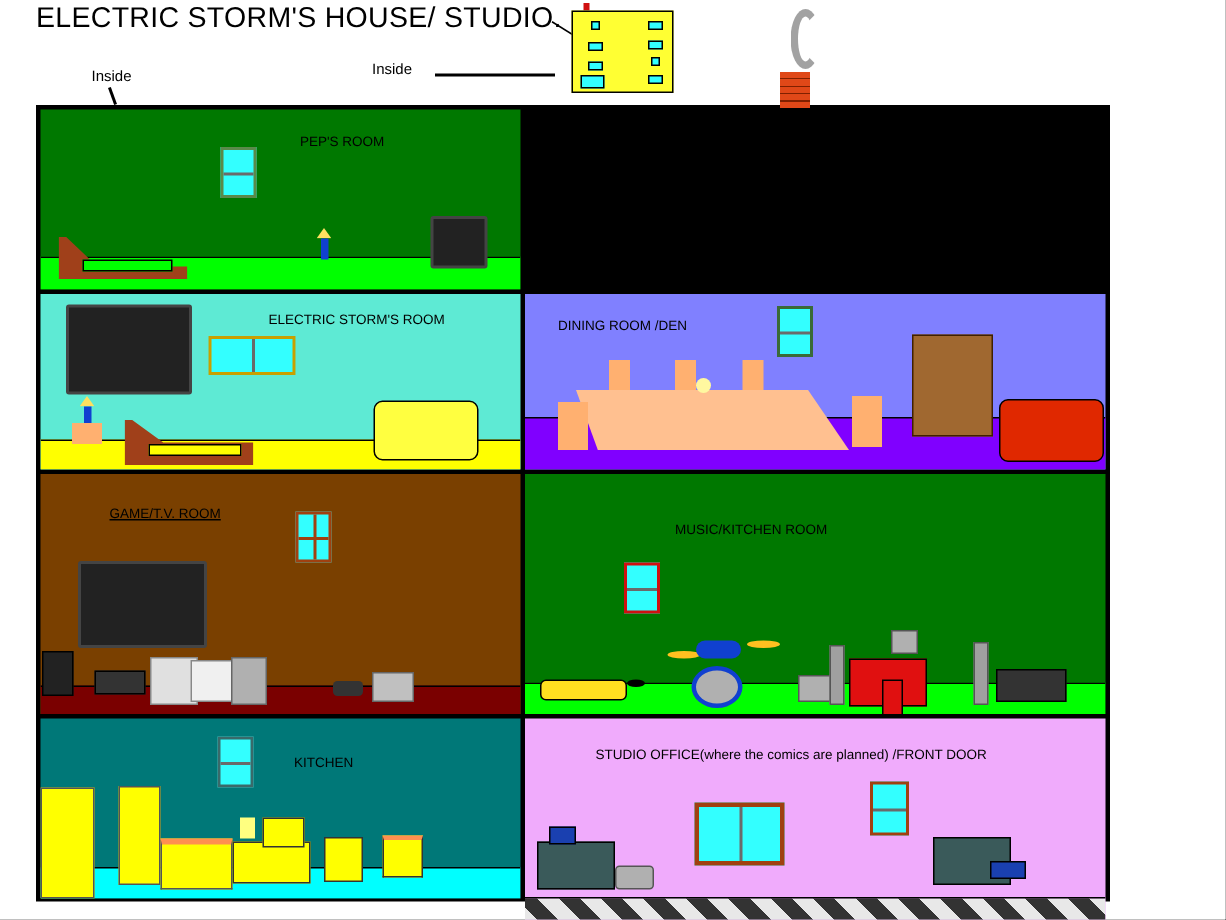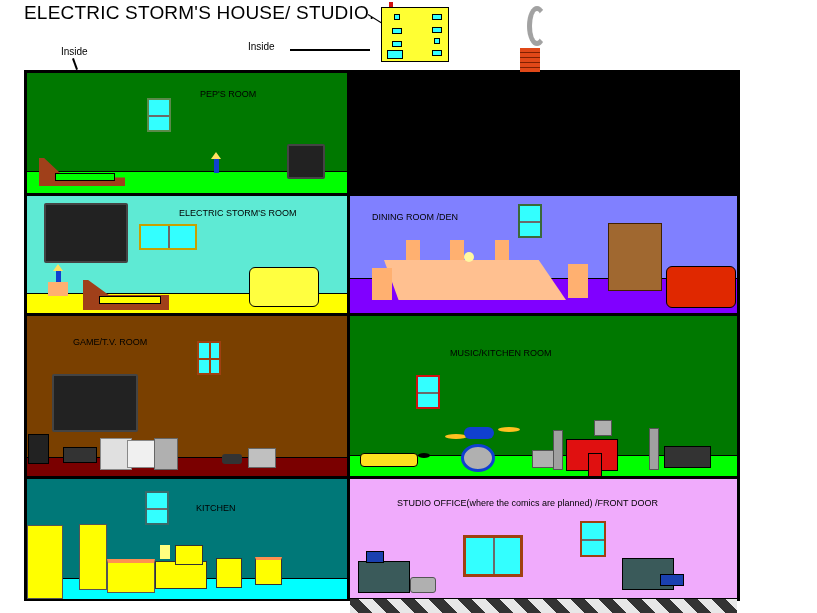--- a/index.html
+++ b/index.html
@@ -90,21 +90,21 @@
     <div class="abs" style="left:145px;top:44px;width:14px;height:20px;background:#ffb070;"></div>
     <div class="abs" style="left:22px;top:72px;width:20px;height:32px;background:#ffb070;"></div>
     <div class="abs" style="left:218px;top:68px;width:20px;height:34px;background:#ffb070;"></div>
     <div class="abs" style="left:114px;top:56px;width:10px;height:10px;border-radius:50%;background:#fff8a0;"></div>
     <div class="abs" style="left:258px;top:27px;width:52px;height:66px;background:#a06830;border:1px solid #402000;"></div>
     <div class="sofa" style="left:316px;top:70px;width:70px;height:42px;background:#e02800;"></div>
   </div>
 
   <div class="room" style="left:3px;top:246px;width:320px;height:160px;background:#7a4000;">
     <div class="floor" style="height:18px;background:#7a0000;"></div>
-    <div class="rlabel" style="left:46px;top:21px;">GAME/T.V. ROOM</div>
+    <div class="rlabel" style="left:46px;top:21px;text-decoration:underline;">GAME/T.V. ROOM</div>
     <div class="win" style="left:170px;top:25px;width:24px;height:34px;border:2px solid #a04010;">
         <div class="bar" style="background:#a04010;"></div>
         <div class="vbar" style="background:#a04010;"></div>
       </div>
     <div class="tv" style="left:25px;top:58px;width:86px;height:58px;"></div>
     <div class="abs" style="left:1px;top:118px;width:19px;height:28px;background:#222;border:1px solid #000;"></div>
     <div class="abs" style="left:36px;top:131px;width:32px;height:14px;background:#333;border:1px solid #000;"></div>
     <div class="abs" style="left:73px;top:122px;width:30px;height:30px;background:#e0e0e0;border:1px solid #888;"></div>
     <div class="abs" style="left:100px;top:124px;width:26px;height:26px;background:#f0f0f0;border:1px solid #888;"></div>
     <div class="abs" style="left:127px;top:122px;width:22px;height:30px;background:#b0b0b0;border:1px solid #666;"></div>

